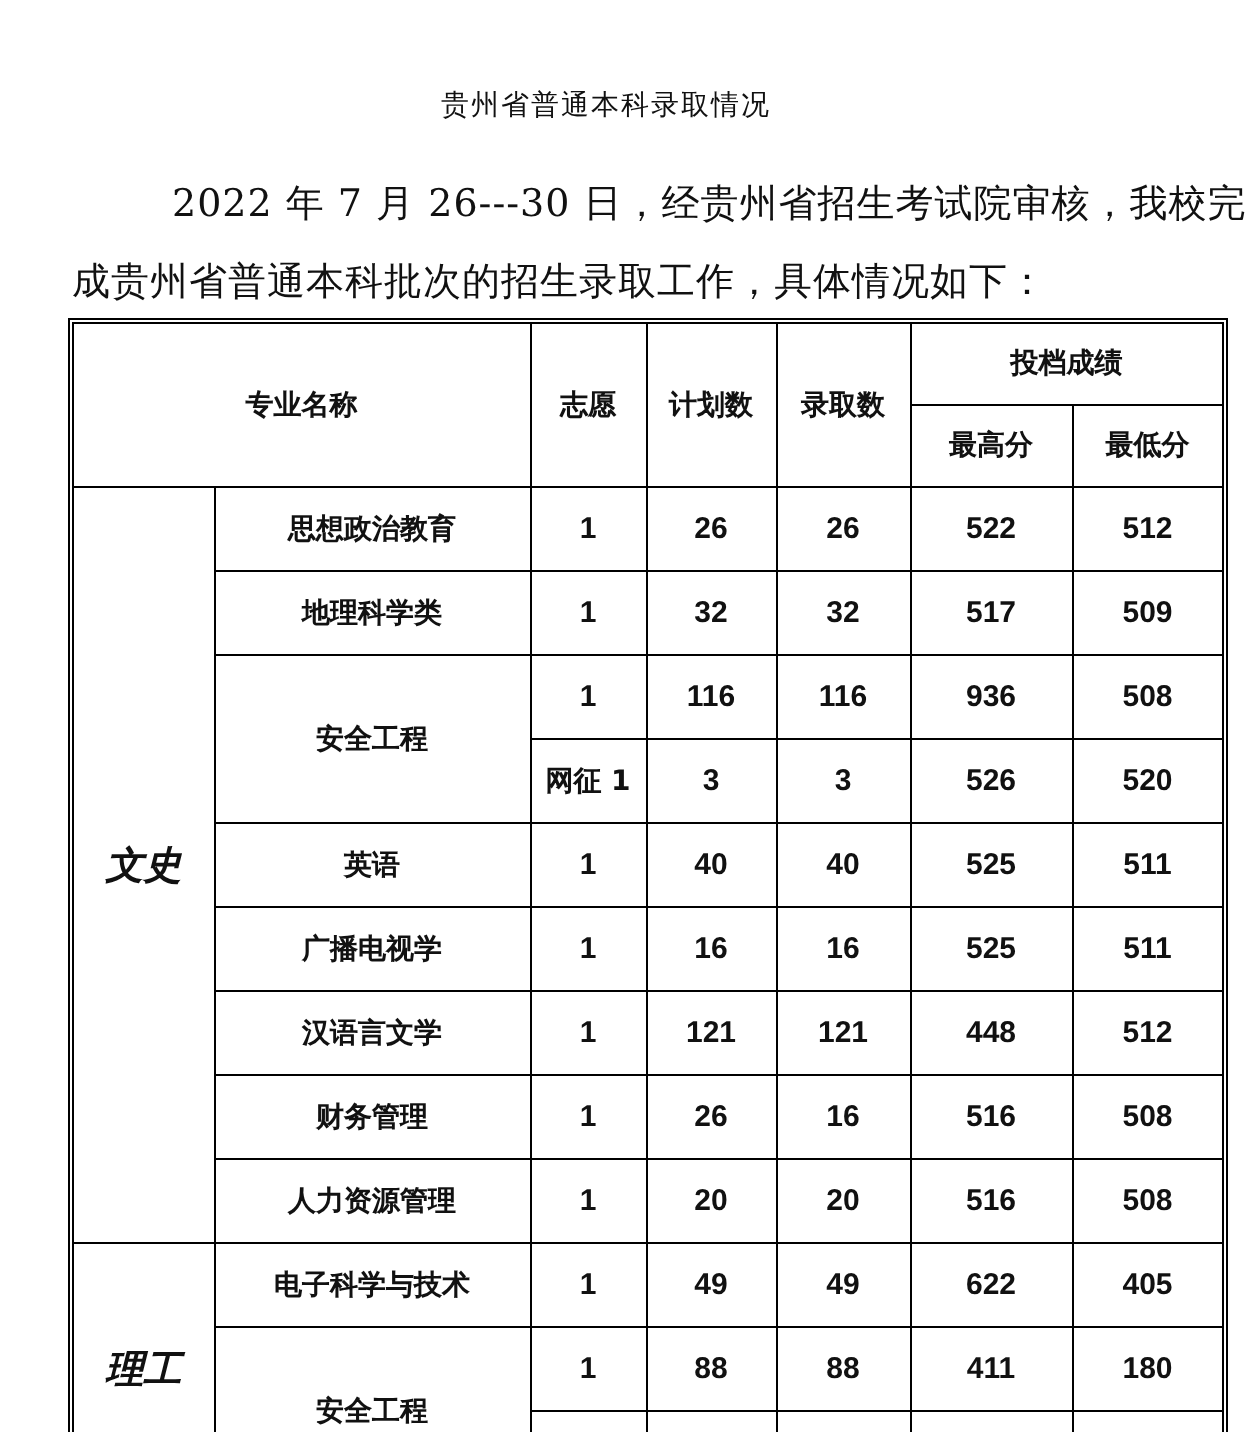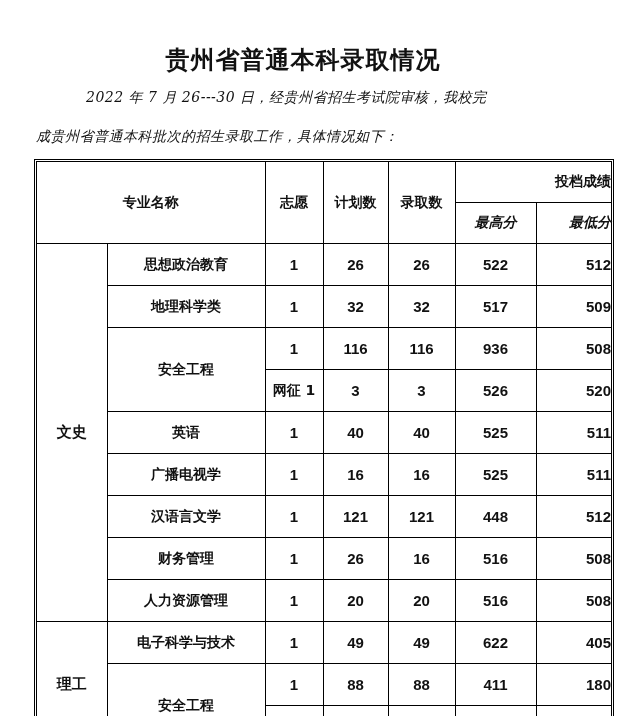--- a/index.html
+++ b/index.html
@@ -15,30 +15,29 @@
       font-family: "DejaVu Serif", "Liberation Serif", serif;
       color: #111;
     }
     .title {
       position: absolute;
       left: 0;
       width: 606px;
       top: 44px;
       text-align: center;
       font-family: "DejaVu Sans", "Liberation Sans", sans-serif;
-      font-weight: bold;
-      font-size: 24px;
+      font-weight: normal;
+      font-size: 14px;
       letter-spacing: 1px;
     }
     .para {
       position: absolute;
-      font-size: 14px;
+      font-size: 19px;
       white-space: nowrap;
       letter-spacing: 0.5px;
-      font-style: italic;
     }
     .para1 { left: 86px; top: 89px; }
     .para2 { left: 36px; top: 128px; }
 
     .table-wrap {
       position: absolute;
       left: 34px;
       top: 159px;
       width: 580px;
       height: 600px;
@@ -54,27 +53,27 @@
     }
     td, th {
       border: 1.5px solid #000;
       text-align: center;
       vertical-align: middle;
       padding: 0;
       font-weight: bold;
     }
     table tr:first-child td, table tr:first-child th { border-top: none; }
     table td:first-child, table th:first-child { border-left: none; }
-    table td:last-child, table th:last-child { border-right: none; text-align: right; }
+    table td:last-child, table th:last-child { border-right: none; }
     th { font-size: 14px; }
     .num { font-family: "Liberation Sans", "DejaVu Sans", sans-serif; font-size: 15px; }
     .hdr-top th { height: 40px; }
-    .hdr-sub th { height: 40px; font-style: italic; }
+    .hdr-sub th { height: 40px; }
     .row td { height: 41px; }
-    .cat { font-size: 15px; }
+    .cat { font-size: 19px; font-style: italic; }
   </style>
 </head>
 <body>
 
 <div class="title">贵州省普通本科录取情况</div>
 <div class="para para1">2022 年 7 月 26---30 日，经贵州省招生考试院审核，我校完</div>
 <div class="para para2">成贵州省普通本科批次的招生录取工作，具体情况如下：</div>
 
 <div class="table-wrap">
   <table>

